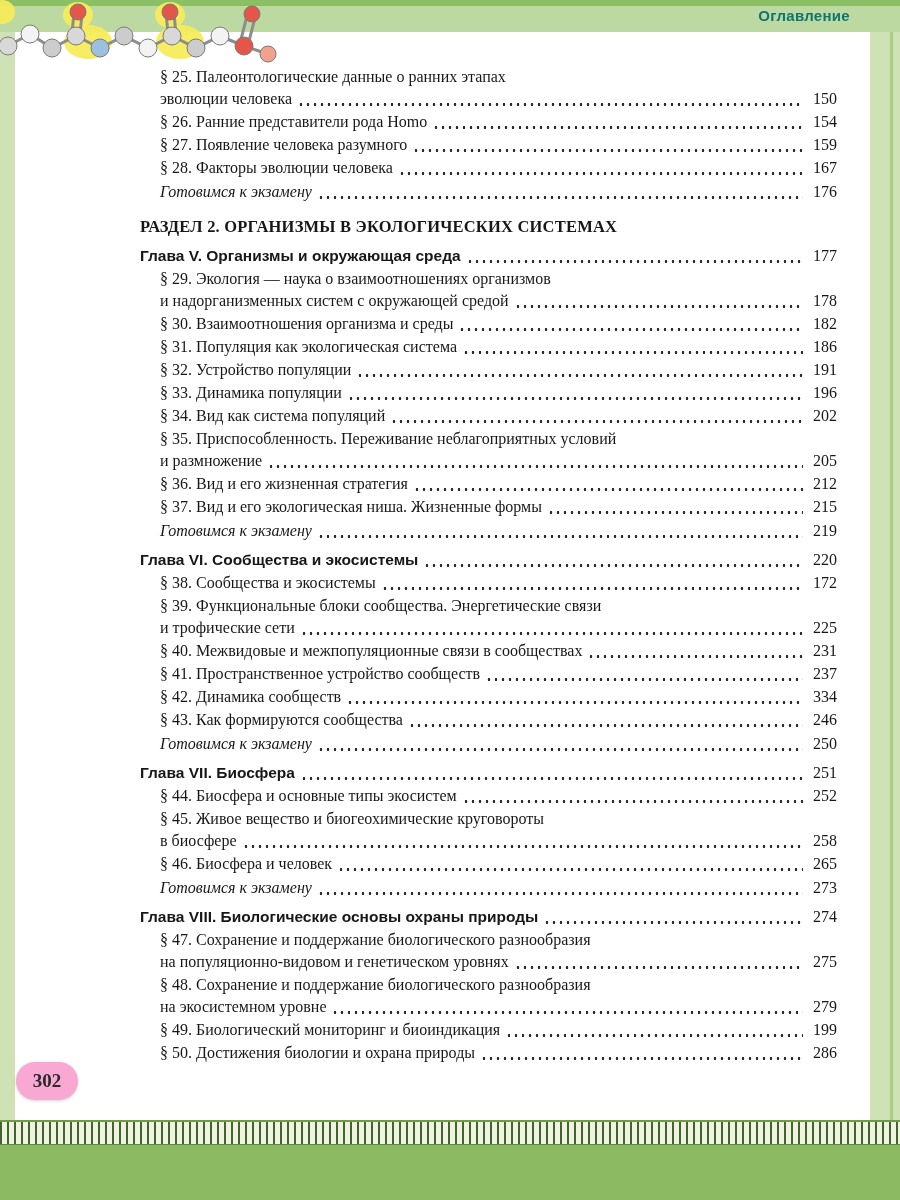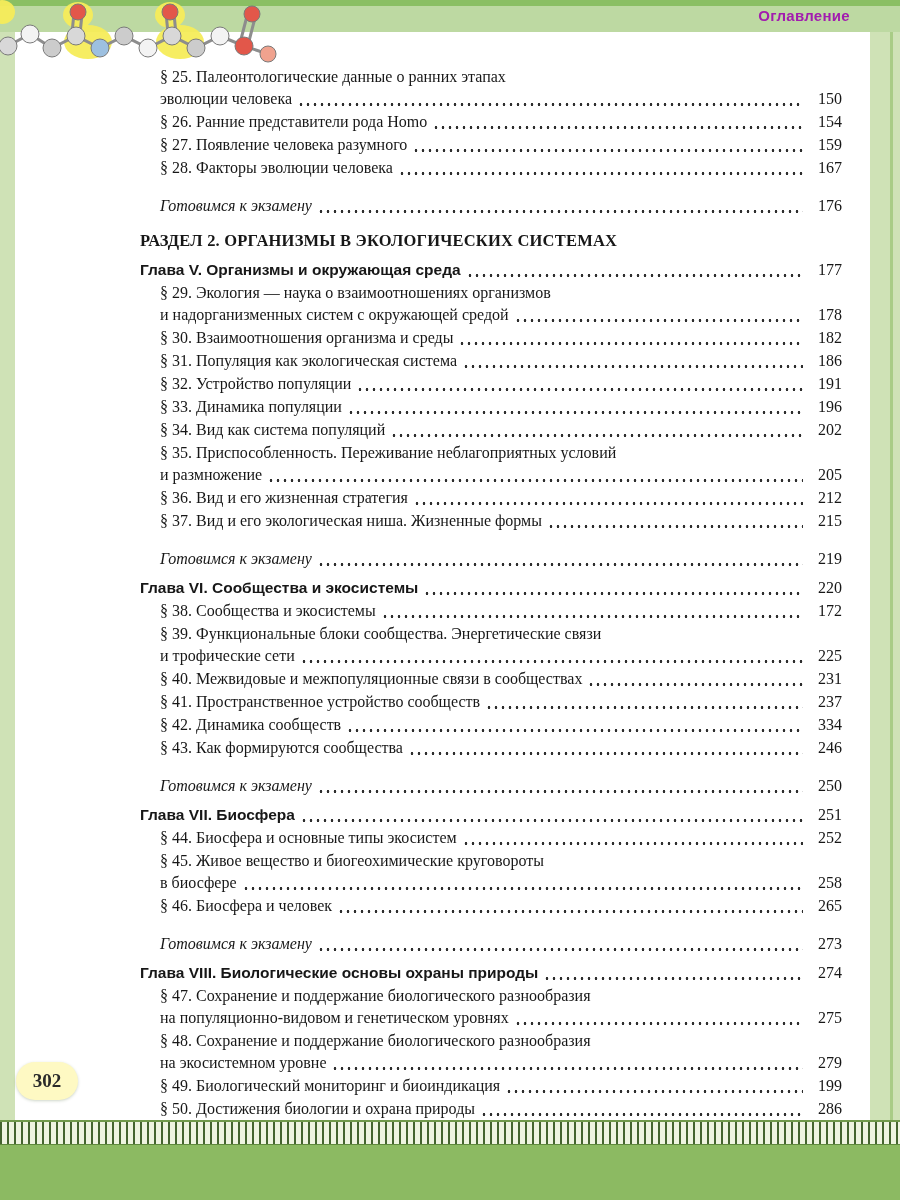--- a/index.html
+++ b/index.html
@@ -32,64 +32,64 @@
   .strip-right::before {
     content: ""; position: absolute; top: 0; bottom: 0; right: 7px; width: 3px;
     background: #a9cc86;
   }
 
   
   .header-title {
     position: absolute; top: 7px; right: 50px;
     font-family: "Liberation Sans", sans-serif;
     font-size: 15px; font-weight: 600;
-    color: #a21caf;
+    color: #0f766e;
     letter-spacing: 0.3px;
   }
 
   
   .molecule {
     position: absolute; top: 0; left: 0;
     width: 300px; height: 66px;
   }
 
   
   .toc {
     position: absolute; top: 66px; left: 140px; right: 58px;
     font-size: 16px; line-height: 22px;
   }
   .toc-entry { margin: 0 0 1px 0; }
   .toc-entry.para, .toc-entry.exam { margin-left: 20px; }
   .toc-entry.section { margin-top: 13px; margin-bottom: 5px; }
   .toc-entry.chapter { margin-top: 7px; margin-bottom: 1px; }
-  .toc-entry.exam { margin-top: 16px; margin-bottom: 3px; }
+  .toc-entry.exam { margin-top: 2px; margin-bottom: 3px; }
 
   .line { display: flex; align-items: flex-end; }
   .txt { white-space: nowrap; }
   .section .txt { font-weight: bold; font-size: 16.5px; letter-spacing: 0.2px; }
   .chapter .txt {
     font-family: "Liberation Sans", sans-serif;
     font-weight: bold; font-size: 15.5px;
   }
   .exam .txt { font-style: italic; }
 
   .leader {
     flex: 1 1 auto; min-width: 14px;
     height: 5px; margin: 0 5px 3px 7px;
     background-image: radial-gradient(circle at 2px 2.5px, #2e2e2e 1.25px, transparent 1.55px);
     background-size: 7px 5px;
     background-repeat: repeat-x;
   }
-  .pg { min-width: 34px; text-align: right; }
+  .pg { min-width: 34px; text-align: center; }
 
   
   .page-pill {
     position: absolute; left: 16px; top: 1062px;
     width: 62px; height: 38px; border-radius: 19px;
-    background: #fef9c3;
+    background: #f9a8d4;
     box-shadow: 0 1px 3px rgba(60,90,40,.25);
     display: flex; align-items: center; justify-content: center;
     font-size: 19px; font-weight: bold; color: #2a2a2a;
   }
   .footer-band { position: absolute; left: 0; right: 0; bottom: 0; height: 80px; }
   .ruler {
     height: 22px;
     border-top: 2px solid #70994b;
     background-color: #eef4e0;
     background-image: repeating-linear-gradient(90deg, #44642f 0 2px, transparent 2px 7px);

